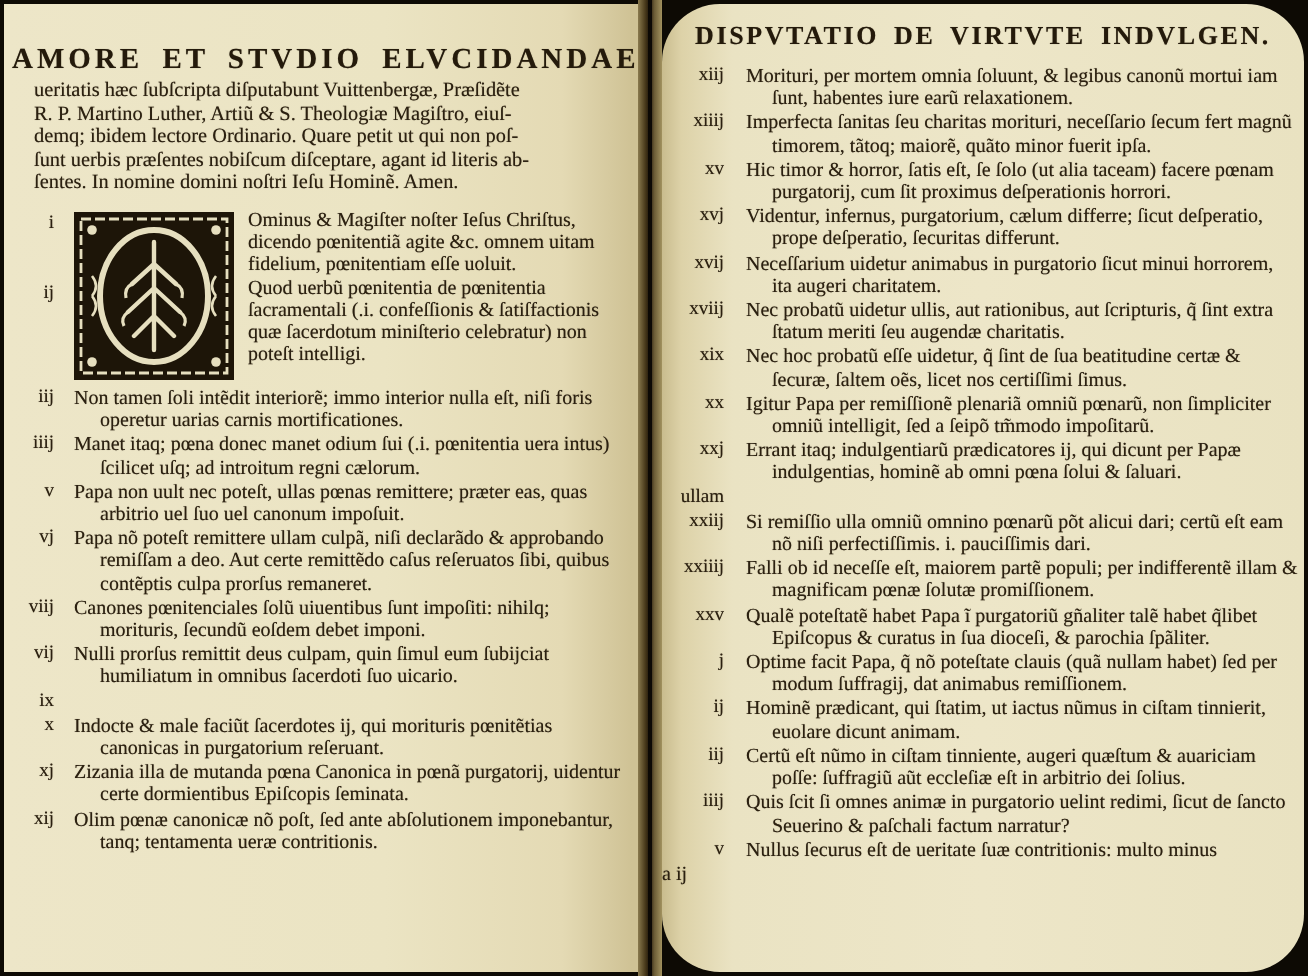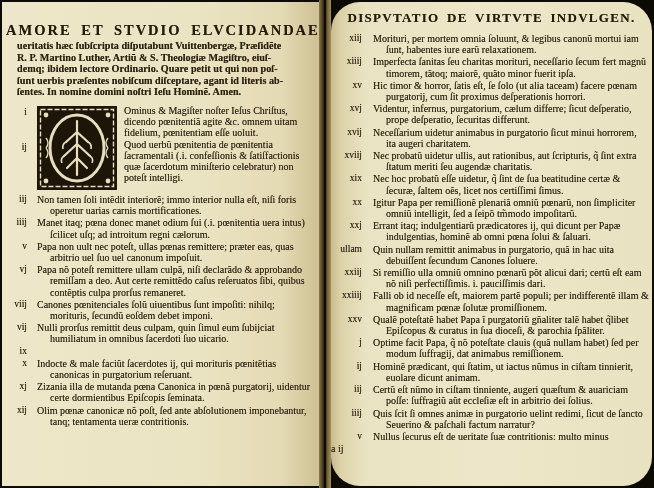--- a/index.html
+++ b/index.html
@@ -30,21 +30,21 @@
   .pl-header {
     margin:20px 4px 1px 4px; text-align:center;
     font-size:14.5px; font-weight:bold; letter-spacing:2px; word-spacing:4px;
     white-space:nowrap; color:#241a0b;
   }
   .pr-header {
     margin:8px 2px 3px 2px; text-align:center;
     font-size:13px; font-weight:bold; letter-spacing:1.3px; word-spacing:3px;
     white-space:nowrap; color:#241a0b;
   }
-  .intro { padding:0 3px 0 15px; font-size:10.2px; line-height:11.6px;font-weight:bold; }
+  .intro { padding:0 3px 0 15px; font-size:10.2px; line-height:11.6px; }
   .intro-line { white-space:nowrap; }
 
   .theses { margin-top:7px; padding-right:3px; font-size:10px; line-height:11.2px; }
   .thesis { display:flex; margin-bottom:1px; }
   .t-num { flex:0 0 35px; text-align:right; padding-right:10px; box-sizing:border-box; font-size:9.5px; }
   .page-right .t-num { flex:0 0 42px; padding-right:11px; }
   .t-txt { flex:1; padding-left:13px; text-indent:-13px; }
 
   .opening { position:relative; display:flow-root; padding-left:35px; margin-bottom:2px; }
   .opening .abs-num { position:absolute; left:0; width:25px; text-align:right; font-size:9.5px; }
@@ -199,21 +199,20 @@
             <span class="t-txt">Igitur Papa per remiſſionẽ plenariã omniũ pœnarũ, non ſimpliciter omniũ intelligit, ſed a ſeipõ tm̃modo impoſitarũ.</span>
           </div>
 
           <div class="thesis">
             <span class="t-num">xxj</span>
             <span class="t-txt">Errant itaq; indulgentiarũ prædicatores ij, qui dicunt per Papæ indulgentias, hominẽ ab omni pœna ſolui &amp; ſaluari.</span>
           </div>
 
           <div class="thesis">
             <span class="t-num">ullam</span>
-            <span class="t-txt">Quin nullam remittit animabus in purgatorio, quã in hac uita debuiſſent ſecundum Canones ſoluere.</span>
           </div>
 
           <div class="thesis">
             <span class="t-num">xxiij</span>
             <span class="t-txt">Si remiſſio ulla omniũ omnino pœnarũ põt alicui dari; certũ eſt eam nõ niſi perfectiſſimis. i. pauciſſimis dari.</span>
           </div>
 
           <div class="thesis">
             <span class="t-num">xxiiij</span>
             <span class="t-txt">Falli ob id neceſſe eſt, maiorem partẽ populi; per indifferentẽ illam &amp; magnificam pœnæ ſolutæ promiſſionem.</span>

